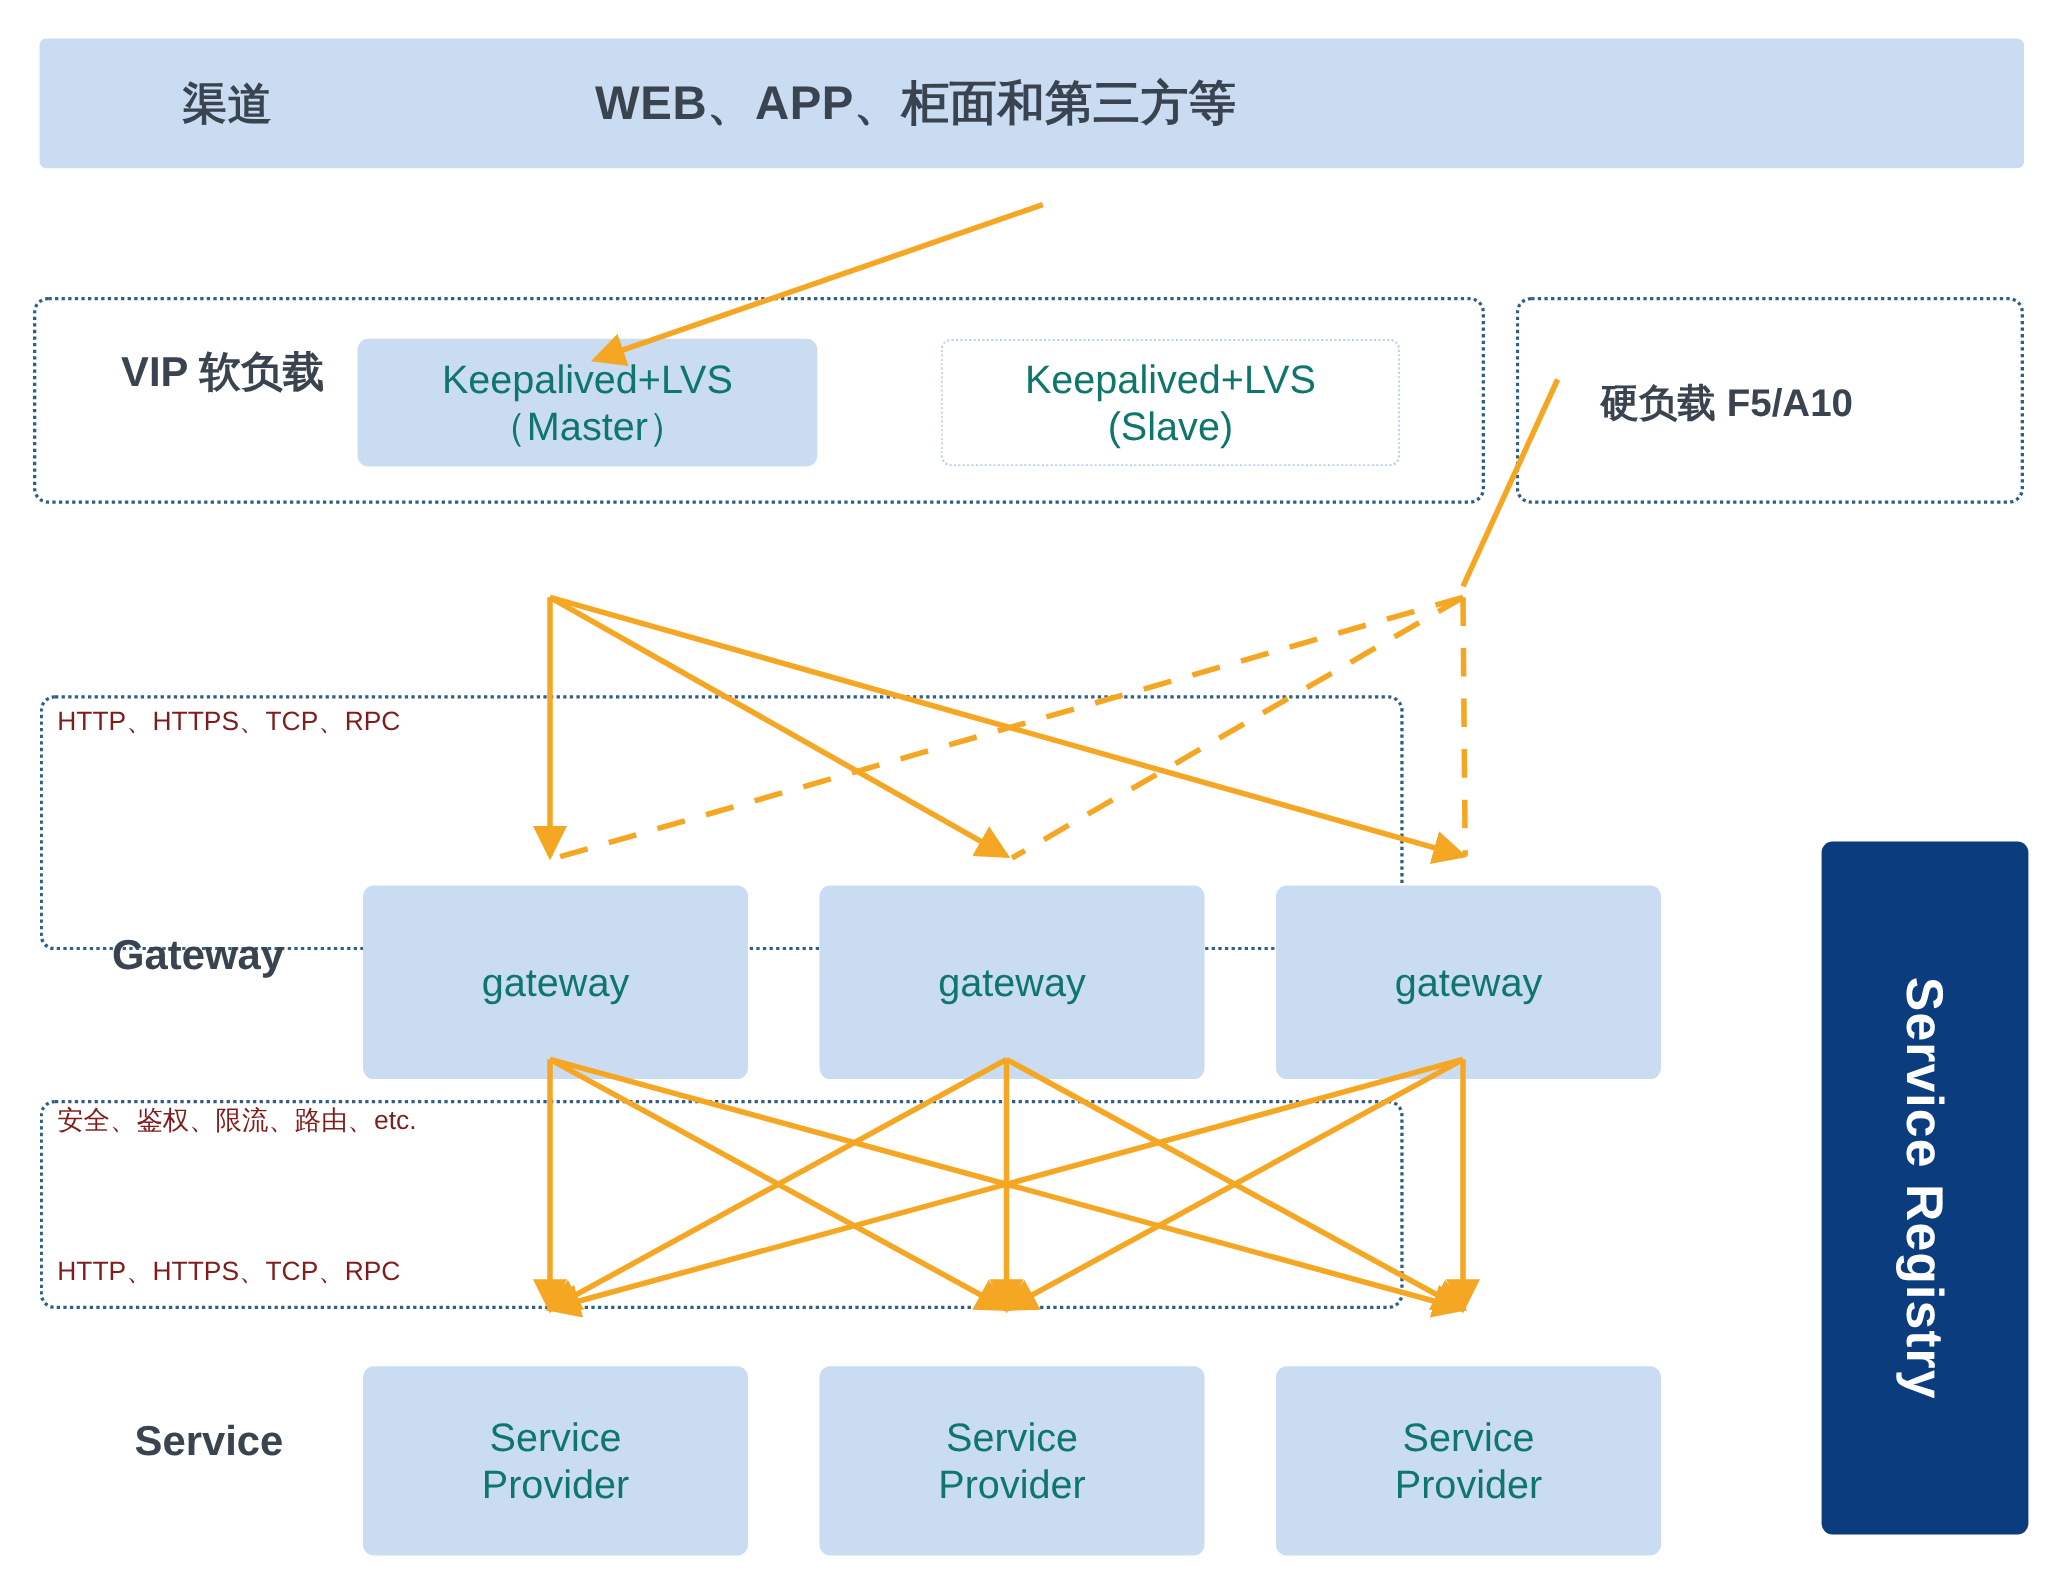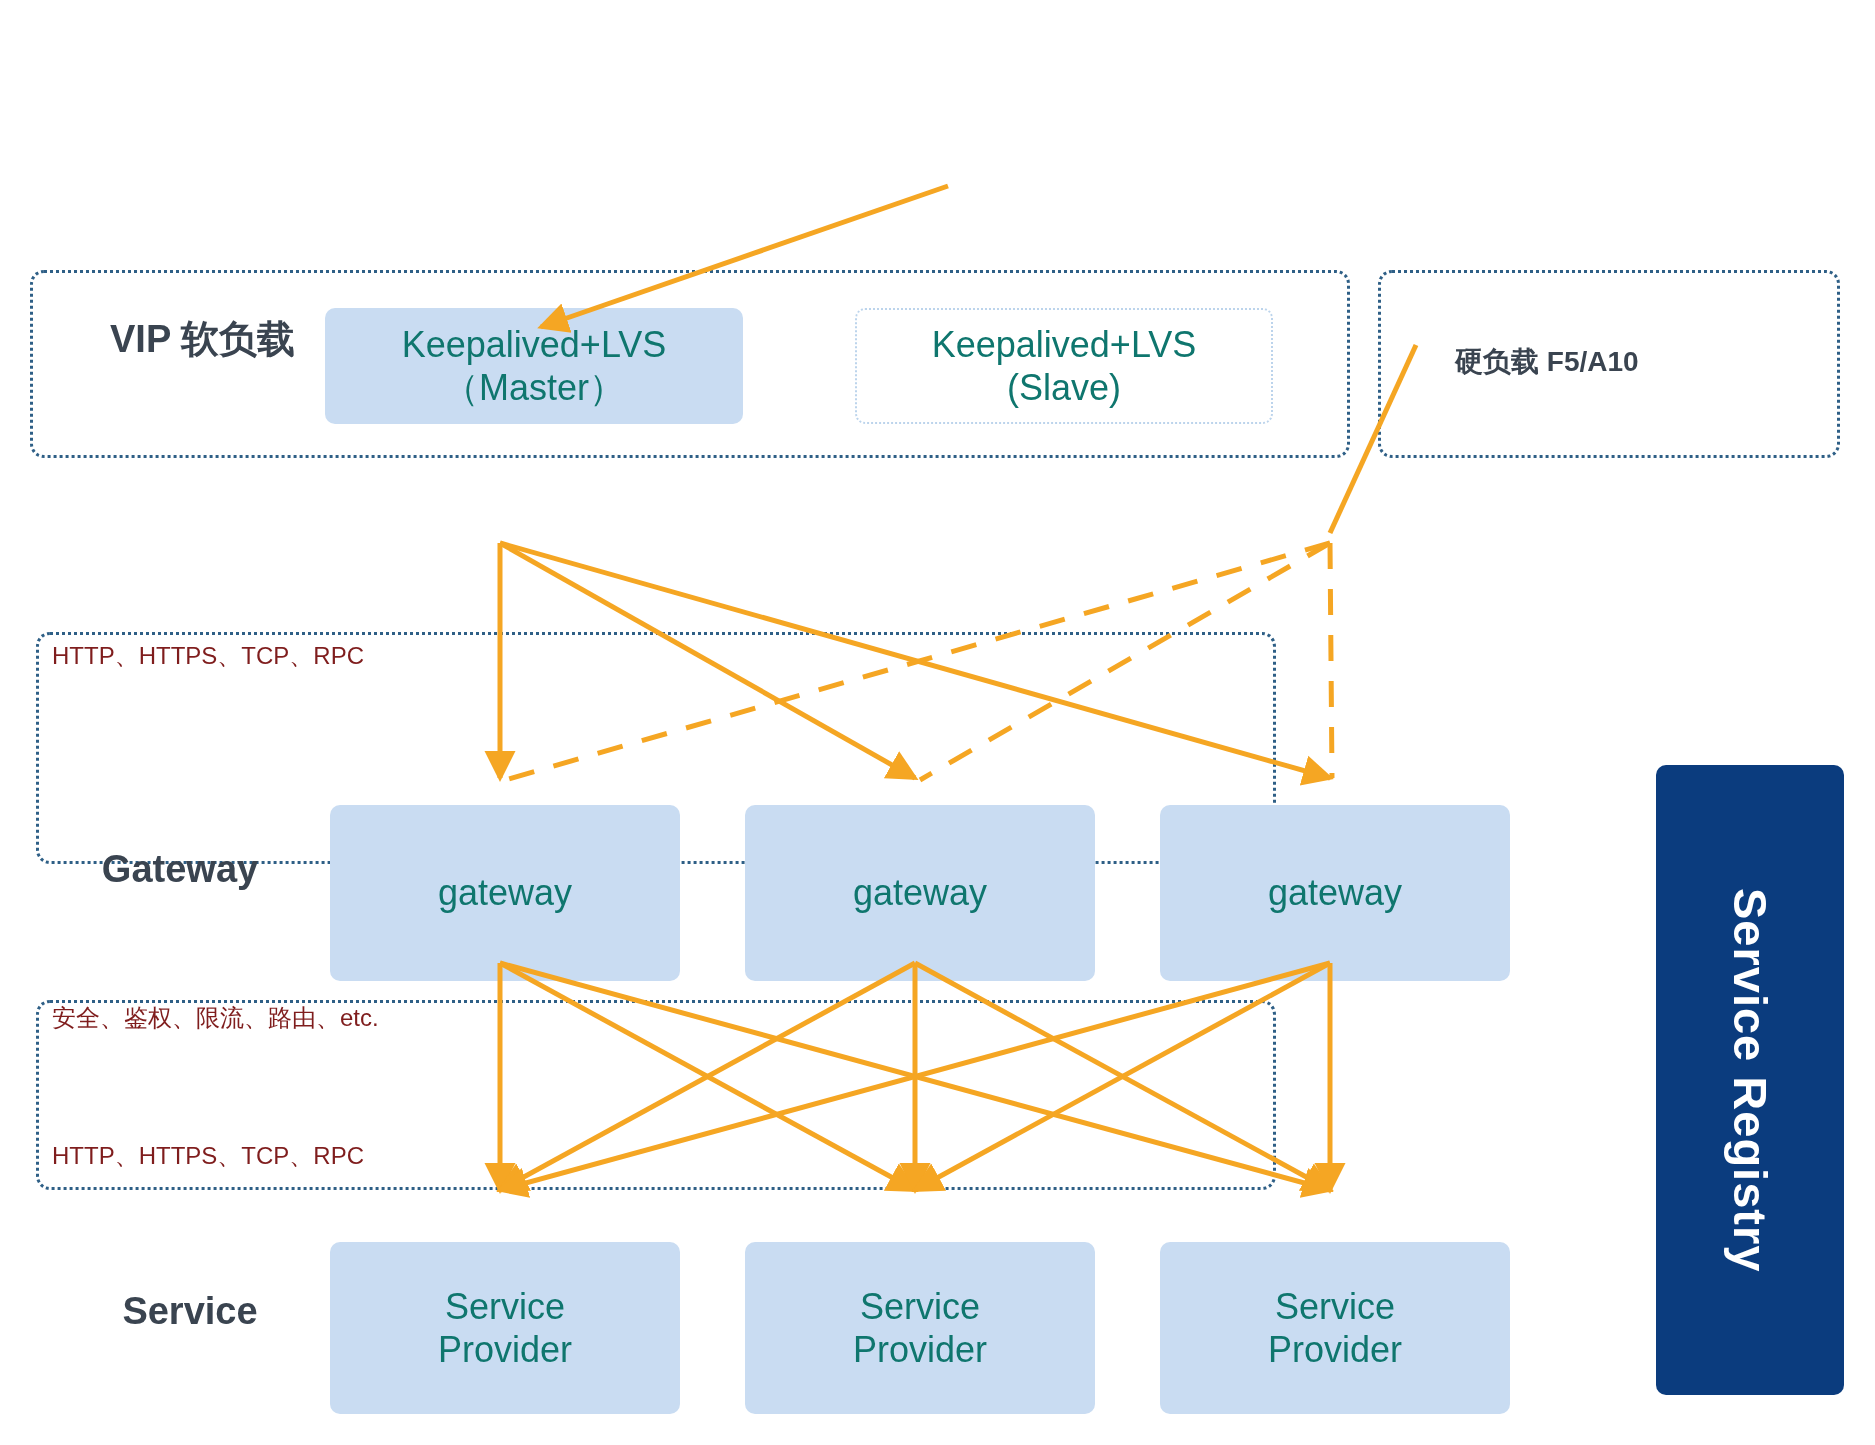--- a/index.html
+++ b/index.html
@@ -92,21 +92,21 @@
   }
   .node-text {
     font-size: 36px;
     line-height: 1.2;
     white-space: pre-line;
   }
 
   
   .hw-text {
     position: absolute;
-    font-size: 28px;
+    font-size: 35px;
     font-weight: bold;
     color: #3a4450;
     white-space: nowrap;
   }
 
   
   .edge-label {
     position: absolute;
     font-size: 24px;
     color: #7f1d1d;
@@ -143,20 +143,24 @@
     width: 1875px;
     height: 1445px;
     pointer-events: none;
   }
 </style>
 </head>
 <body>
 
 <div id="stage">
 
+  <div class="channel-band">
+    <span class="channel-label">渠道</span>
+    <span class="channel-title">WEB、APP、柜面和第三方等</span>
+  </div>
 
   <div class="layer-box" id="vip-layer"></div>
   <div class="layer-title" style="left:110px; top:318px; width:160px;">VIP
 软负载</div>
 
   <div class="node filled" style="left:325px; top:308px; width:418px; height:116px;">
     <span class="node-text">Keepalived+LVS
 （Master）</span>
   </div>
 

